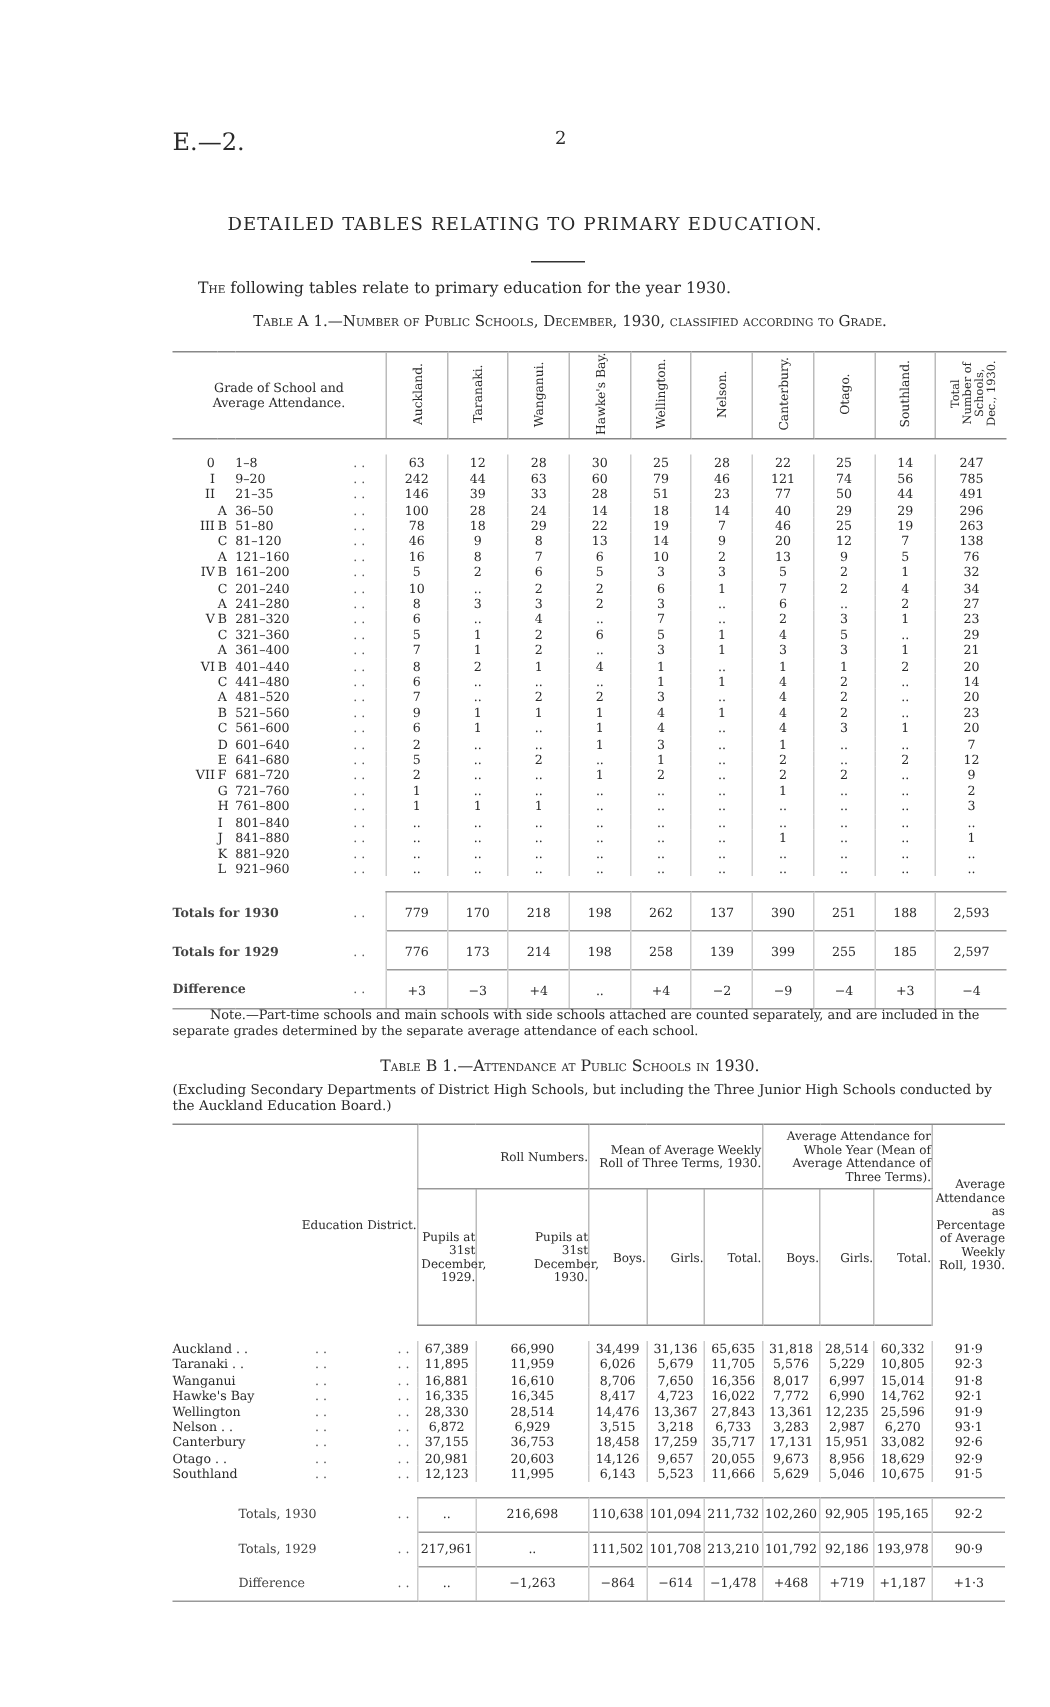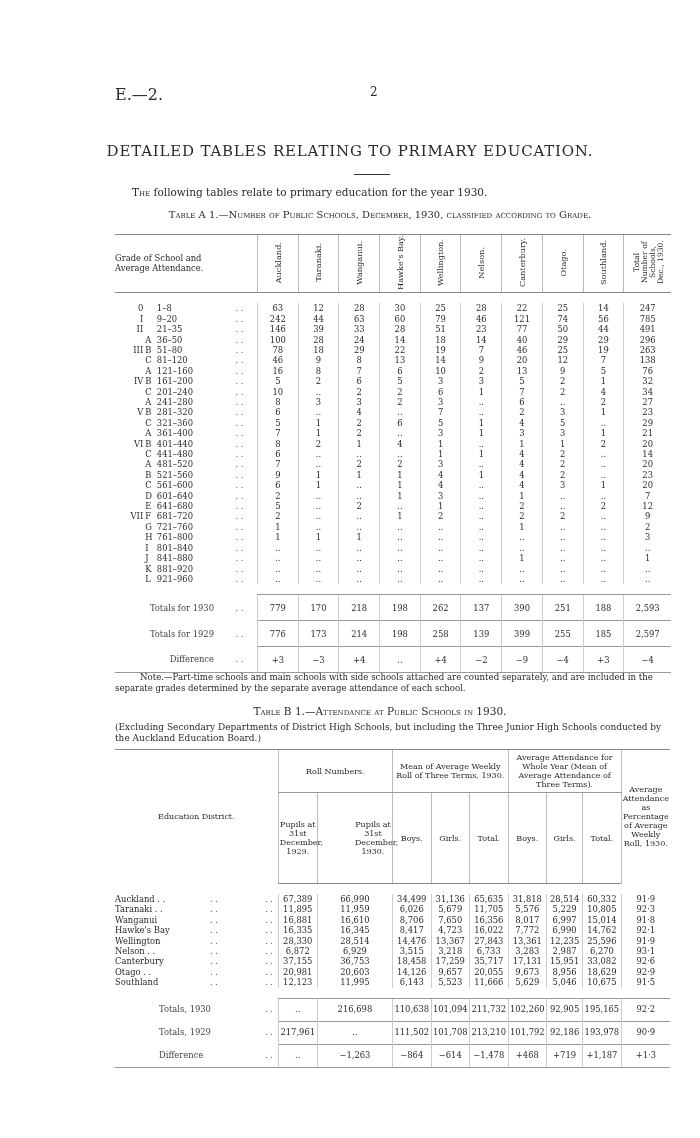--- a/index.html
+++ b/index.html
@@ -1,21 +1,21 @@
 <!DOCTYPE html>
 <html><head>
 <meta charset="utf-8">
 <style>
   html, body { margin:0; padding:0; background:#ffffff; }
   body { width:700px; height:1138px; position:relative; overflow:hidden;
          font-family:"DejaVu Serif","Liberation Serif",serif; color:#2a2a2a; }
   .abs { position:absolute; }
   .hdr-left { left:115px; top:85px; font-size:16px; }
   .hdr-page { left:370px; top:85px; font-size:12px; }
-  .main-title { left:0; width:700px; top:142px; text-align:center; font-size:15px; letter-spacing:0.8px; }
+  .main-title { left:0; width:700px; top:142px; text-align:center; font-size:12px; letter-spacing:0.8px; }
   .rule-short { left:354px; top:174px; width:36px; border-top:1px solid #333; }
   .intro { left:132px; top:186px; font-size:10.5px; }
   .sc { font-variant:small-caps; }
   .tableA-title { left:0; width:760px; top:209px; text-align:center; font-size:10px; }
   table { border-collapse:collapse; font-size:8.4px; line-height:10.4px; }
   td, th { padding:0; font-weight:normal; }
   
   #tableA { position:absolute; left:115px; top:234px; width:556px; }
   #tableA .hrow th { border-top:1px solid #888; border-bottom:1px solid #888; height:56px; vertical-align:middle; }
   #tableA .vcol { border-left:1px solid #bbb; width:34px; }
@@ -23,28 +23,28 @@
   #tableA .tot { border-left:1px solid #bbb; width:40px; }
   #tableA .totv { writing-mode:vertical-rl; transform:rotate(180deg); font-size:7.6px; display:inline-block; line-height:8px; text-align:center; }
   #tableA td.num { text-align:center; border-left:1px solid #ccc; }
   #tableA .grow td { height:10.4px; }
   #tableA .spacer td { height:10px; }
   #tableA .rom { width:24px; text-align:right; padding-right:2px; }
   #tableA .sub { width:10px; }
   #tableA .rng { width:56px; }
   #tableA .dots { width:30px; text-align:center; color:#555; }
   #tableA .trow td { height:25px; border-top:1px solid #999; }
-  #tableA .trow td.lbl { border-top:none; text-align:right; padding-right:8px; color:#444; }
+  #tableA .trow td.lbl { border-top:none; text-align:left; padding-right:8px; color:#444;font-weight:bold; }
   #tableA .lastrow td { border-bottom:1px solid #999; }
   .note { left:115px; top:672px; width:560px; font-size:8.6px; line-height:11px; text-indent:25px; }
   .tableB-title { left:0; width:760px; top:705px; text-align:center; font-size:10.5px; }
   .tableB-sub { left:115px; top:722px; width:560px; font-size:9px; line-height:11px; }
   
   #tableB { position:absolute; left:115px; top:749px; width:555px; font-size:8.4px; }
-  #tableB th { border-left:1px solid #bbb; text-align:center; vertical-align:middle; font-size:8px; line-height:9px; }
+  #tableB th { border-left:1px solid #bbb; text-align:right; vertical-align:middle; font-size:8px; line-height:9px; }
   #tableB th.first { border-left:none; }
   #tableB .h1 th { border-top:1px solid #888; height:42px; }
   #tableB .h1 th.grp { border-bottom:1px solid #999; }
   #tableB .h2 th { height:90px; border-bottom:1px solid #888; }
   #tableB td { text-align:center; border-left:1px solid #ccc; height:10.4px; }
   #tableB td.d { text-align:left; border-left:none; width:150px; }
   #tableB td.dd { border-left:none; width:30px; text-align:center; color:#555; }
   #tableB .spacer td { height:10px; }
   #tableB .trow td { height:22px; border-top:1px solid #999; }
   #tableB .trow td.lbl { border-top:none; text-align:left; padding-left:44px; color:#444; }
@@ -60,21 +60,21 @@
 <div class="abs hdr-page">2</div>
 <div class="abs main-title">DETAILED TABLES RELATING TO PRIMARY EDUCATION.</div>
 <div class="abs rule-short"></div>
 <div class="abs intro"><span class="sc">The</span> <span>following tables relate to primary education for the year 1930.</span></div>
 
 <div class="abs tableA-title sc">Table A 1.—Number of Public Schools, December, 1930, classified according to Grade.</div>
 
 <table id="tableA">
   <thead>
     <tr class="hrow">
-      <th colspan="4" style="text-align:left;width:120px;"><span style="display:inline-block;width:100px;line-height:10px;">Grade of School and Average Attendance.</span></th>
+      <th colspan="4" style="text-align:center;width:120px;"><span style="display:inline-block;width:100px;line-height:10px;">Grade of School and Average Attendance.</span></th>
       <th class="vcol"><span class="vtext">Auckland.</span></th>
       <th class="vcol"><span class="vtext">Taranaki.</span></th>
       <th class="vcol"><span class="vtext">Wanganui.</span></th>
       <th class="vcol"><span class="vtext">Hawke's Bay.</span></th>
       <th class="vcol"><span class="vtext">Wellington.</span></th>
       <th class="vcol"><span class="vtext">Nelson.</span></th>
       <th class="vcol"><span class="vtext">Canterbury.</span></th>
       <th class="vcol"><span class="vtext">Otago.</span></th>
       <th class="vcol"><span class="vtext">Southland.</span></th>
       <th class="tot"><span class="totv" style="height:50px;width:30px;">Total Number of Schools, Dec., 1930.</span></th>

